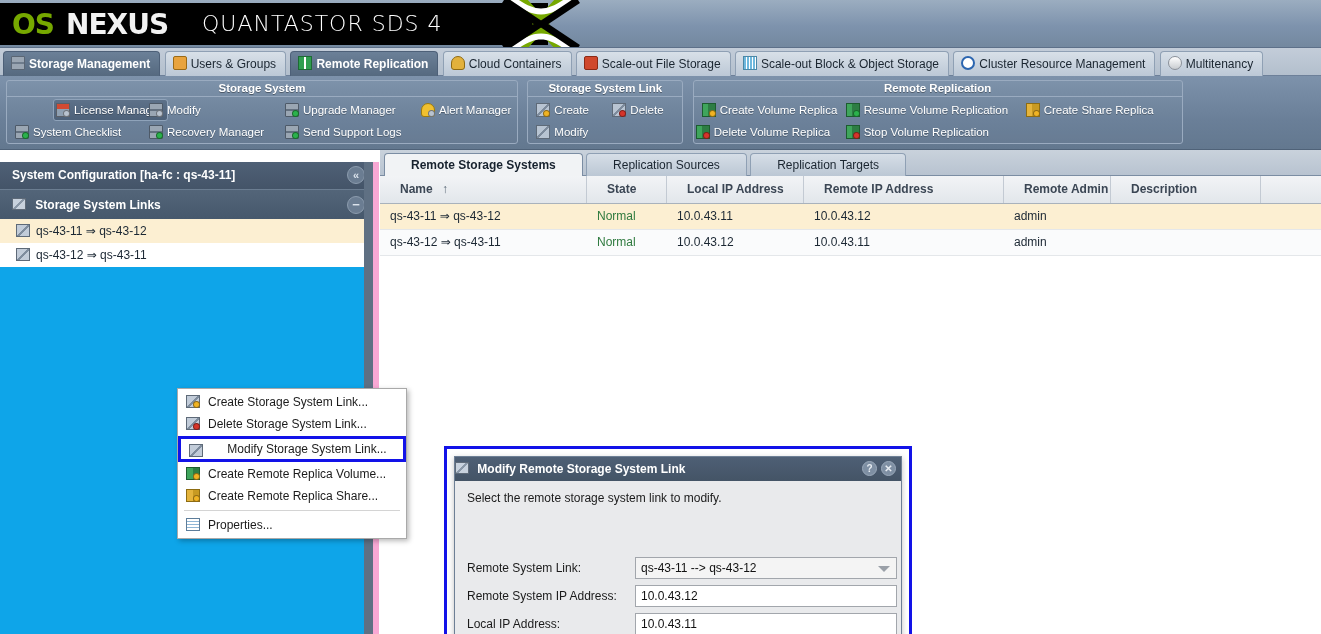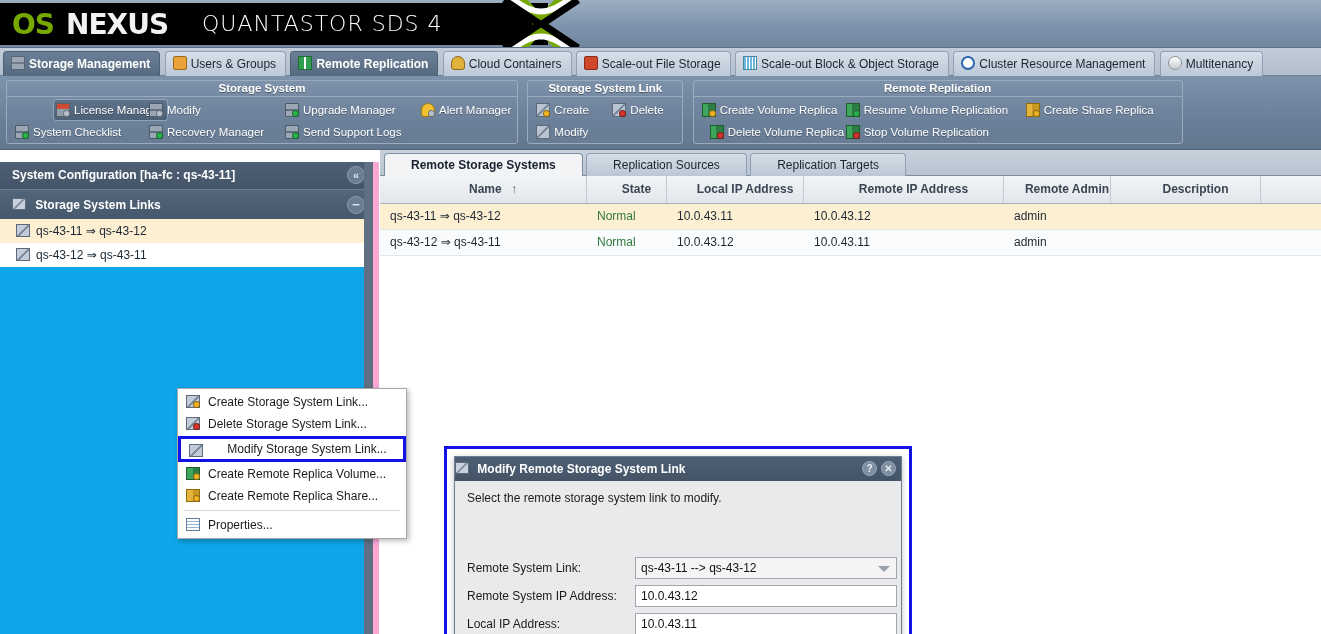--- a/index.html
+++ b/index.html
@@ -324,21 +324,20 @@
   .gh {
     line-height: 27px;
     font-size: 12px;
     font-weight: bold;
     color: #3b4654;
     padding-left: 20px;
     border-right: 1px solid #c3cad3;
     overflow: hidden;
     white-space: nowrap;
     cursor: pointer;
-    text-align: center;
   }
   .grow {
     display: flex;
     height: 26px;
     border-bottom: 1px solid #e4e7ea;
     background: #ffffff;
   }
   .grow.hl { background: #fcefd2; }
   .grow.alt { background: #fafbfc; }
   .gc {
@@ -622,21 +621,21 @@
             <span class="dot green"></span>
           </span>
         <span>Resume Volume Replication</span>
       </div>
       <div class="ritem" style="left:330px; top:3px;">
         <span class="ri ri-share">
             <span class="dot gold"></span>
           </span>
         <span>Create Share Replica</span>
       </div>
-      <div class="ritem" style="left:14px; top:25px;">
+      <div class="ritem" style="left:0; top:25px;">
         <span class="ri ri-vol">
             <span class="dot red"></span>
           </span>
         <span>Delete Volume Replica</span>
       </div>
       <div class="ritem" style="left:150px; top:25px;">
         <span class="ri ri-vol">
             <span class="dot red"></span>
           </span>
         <span>Stop Volume Replication</span>

